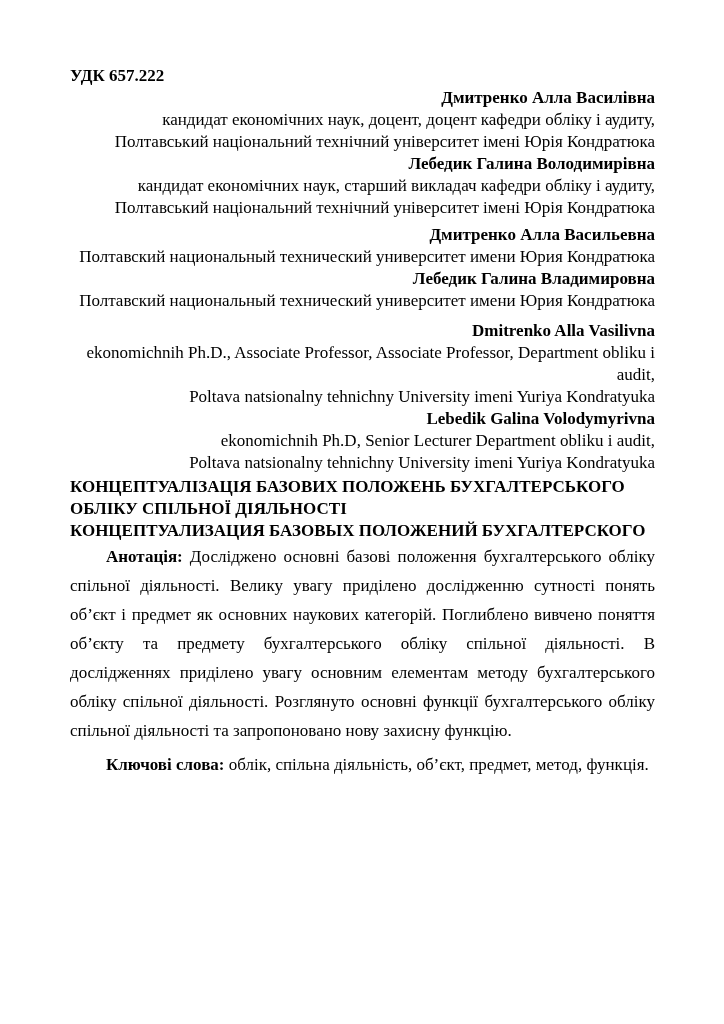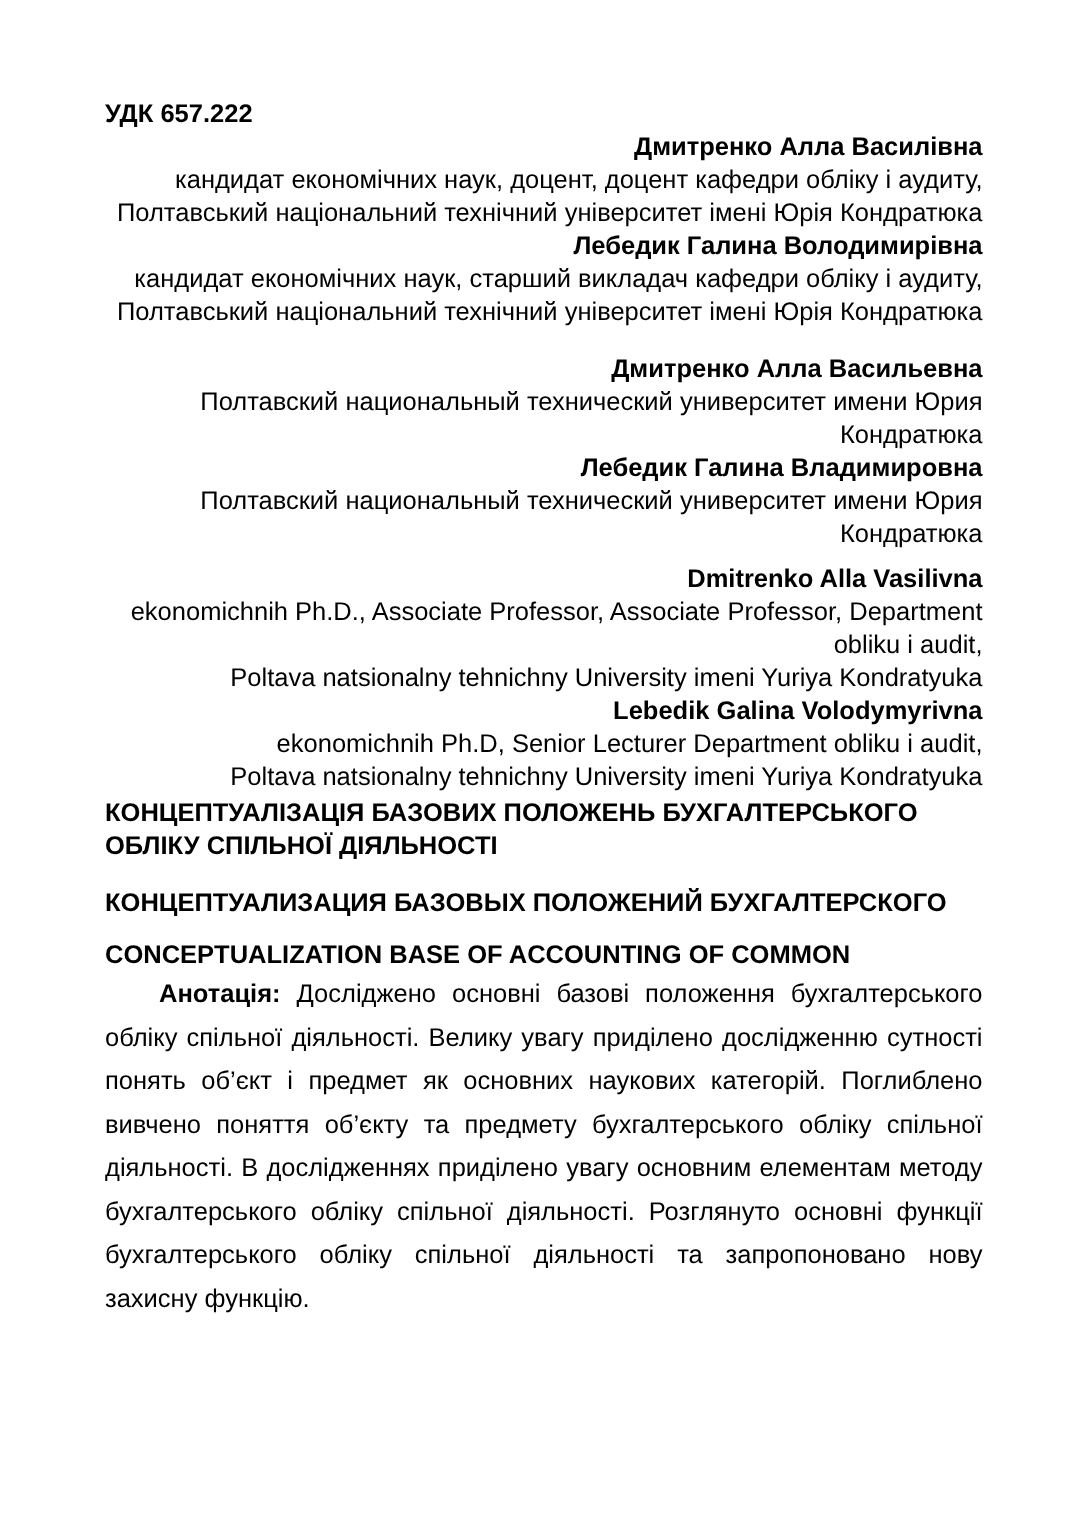--- a/index.html
+++ b/index.html
@@ -6,21 +6,21 @@
     margin: 0;
     padding: 0;
     background: #ffffff;
   }
   .page {
     position: relative;
     width: 724px;
     height: 1024px;
     background: #ffffff;
     color: #000000;
-    font-family: Liberation Sans, sans-serif;
+    font-family: Liberation Serif, serif;
     font-size: 17px;
     overflow: hidden;
   }
   .content {
     padding: 65px 69px 0 70px; 
   }
   p, div.line {
     margin: 0;
     padding: 0;
   }
@@ -29,29 +29,29 @@
     line-height: 22px;
     text-align: left;
   }
   .authors {
     text-align: right;
     line-height: 22px;
   }
   .authors .name {
     font-weight: bold;
   }
-  .authors-ru { margin-top: 16px; }
+  .authors-ru { margin-top: 5px; }
   .authors-en { margin-top: 8px; text-align: right; }
   .title {
     font-weight: bold;
     line-height: 22px;
   }
   .title .line { white-space: nowrap; }
   .title-uk { margin-top: 2px; }
-  .title-ru { margin-top: 16px; }
+  .title-ru { }
   .title-en { margin-top: 13px; }
   .abstract {
     margin-top: 0;
     line-height: 29px;
     text-align: justify;
     text-indent: 36px;
   }
   .abstract .label, .keywords .label {
     font-weight: bold;
   }
@@ -97,21 +97,19 @@
 
     <div class="title title-uk">
       <div class="line">КОНЦЕПТУАЛІЗАЦІЯ БАЗОВИХ ПОЛОЖЕНЬ БУХГАЛТЕРСЬКОГО</div>
       <div class="line">ОБЛІКУ СПІЛЬНОЇ ДІЯЛЬНОСТІ</div>
     </div>
 
     <div class="title title-ru">
       <div class="line">КОНЦЕПТУАЛИЗАЦИЯ БАЗОВЫХ ПОЛОЖЕНИЙ БУХГАЛТЕРСКОГО</div>
     </div>
 
-    <div class="title title-en">
-      <div class="line">CONCEPTUALIZATION BASE OF ACCOUNTING OF COMMON</div>
-    </div>
 
     <p class="abstract"><span class="label">Анотація:</span> <span>Досліджено основні базові положення бухгалтерського обліку спільної діяльності. Велику увагу приділено дослідженню сутності понять об’єкт і предмет як основних наукових категорій. Поглиблено вивчено поняття об’єкту та предмету бухгалтерського обліку спільної діяльності. В дослідженнях приділено увагу основним елементам методу бухгалтерського обліку спільної діяльності. Розглянуто основні функції бухгалтерського обліку спільної діяльності та запропоновано нову захисну функцію.</span></p>
 
+    <p class="keywords"><span class="label">Ключові слова:</span> <span>облік, спільна діяльність, об’єкт, предмет, метод, функція.</span></p>
 
   </div>
 </div>
 
 </body></html>

